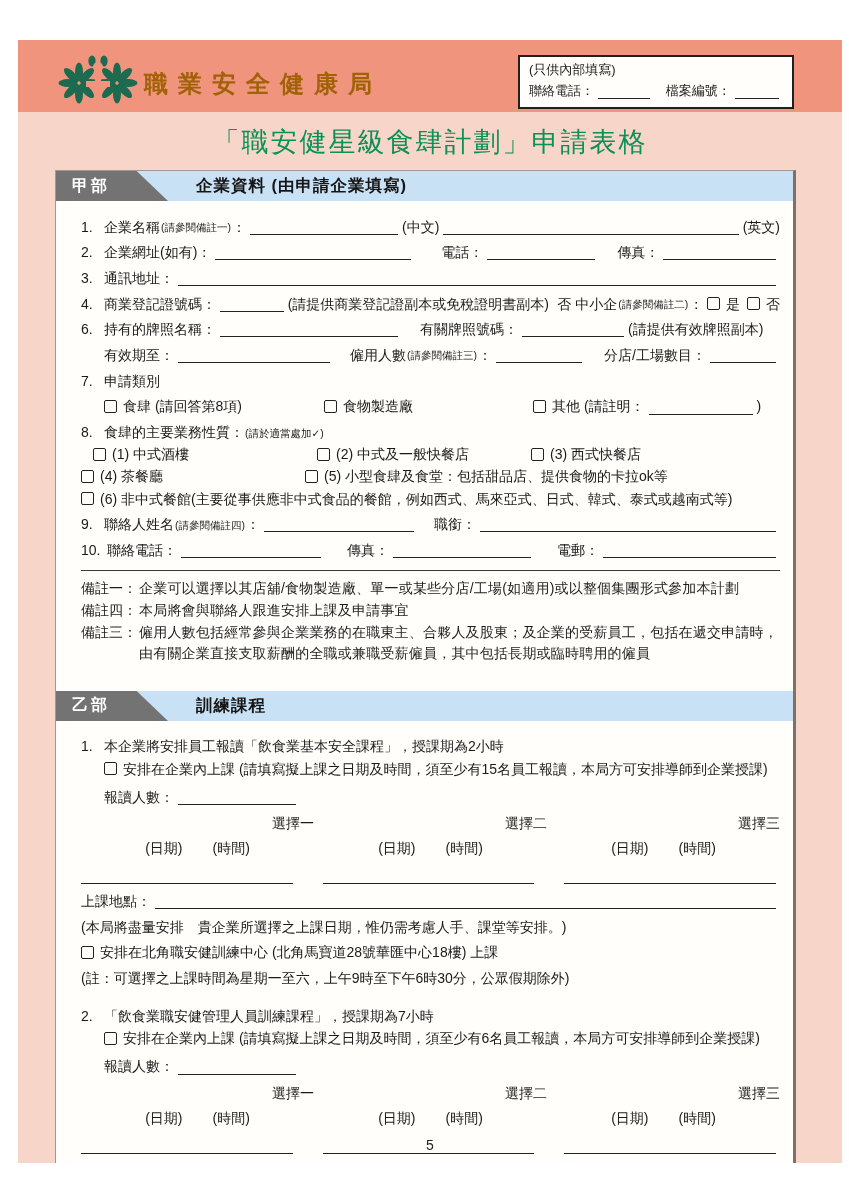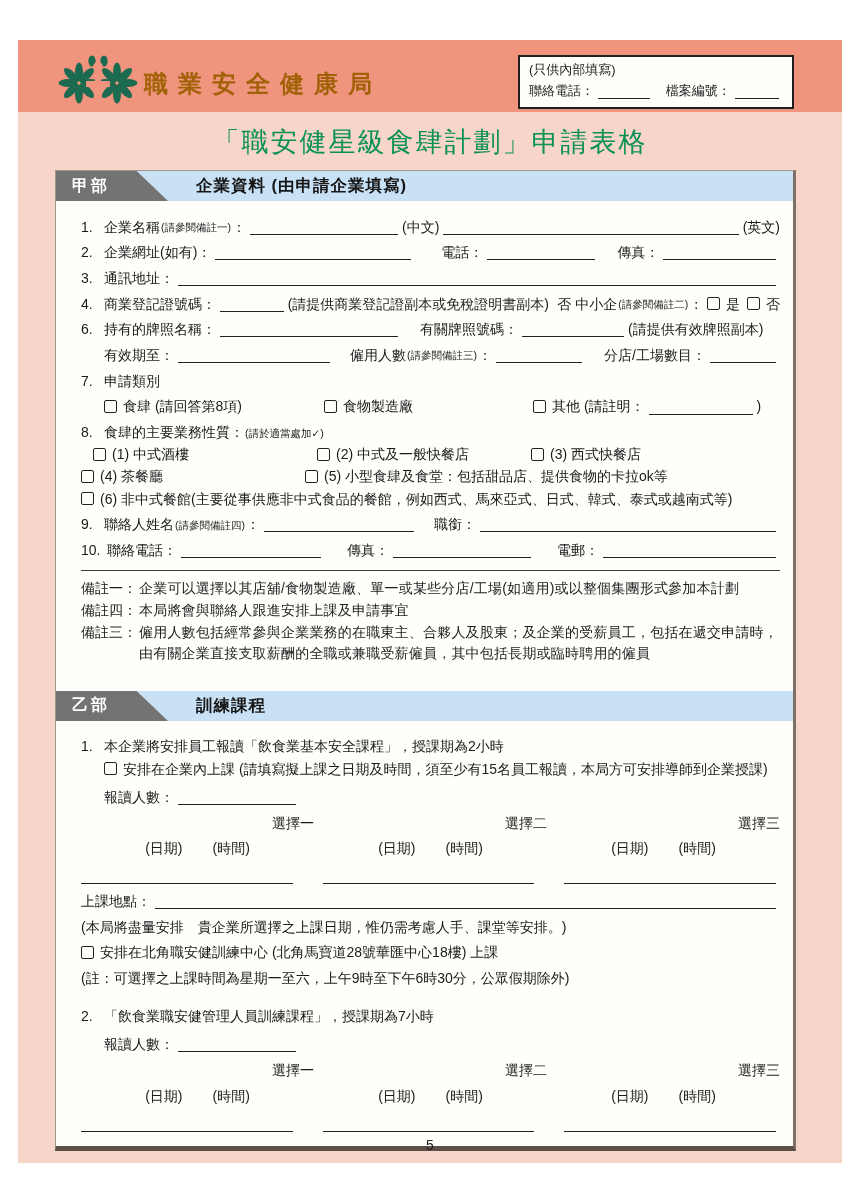--- a/index.html
+++ b/index.html
@@ -327,20 +327,24 @@
       <div class="row ind" style="margin:4px 0">
         <span class="cb"></span>
         <span>安排在北角職安健訓練中心 (北角馬寶道28號華匯中心18樓) 上課</span>
       </div>
       <div class="plain">(註：可選擇之上課時間為星期一至六，上午9時至下午6時30分，公眾假期除外)</div>
 
       <div class="row" style="margin-top:20px;margin-bottom:4px">
         <span class="no">2.</span>
         <span>「飲食業職安健管理人員訓練課程」，授課期為7小時</span>
       </div>
+      <div class="row ind" style="margin-top:2px">
+        <span class="cb"></span>
+        <span>安排在企業內上課 (請填寫擬上課之日期及時間，須至少有6名員工報讀，本局方可安排導師到企業授課)</span>
+      </div>
       <div class="row ind" style="margin-top:10px">
         <span>報讀人數：</span>
         <span class="u" style="width:118px"></span>
       </div>
       <div class="choices">
         <div class="ccol">
           <div>選擇一</div>
           <div class="dt">
             <span>(日期)</span>
             <span>(時間)</span>

